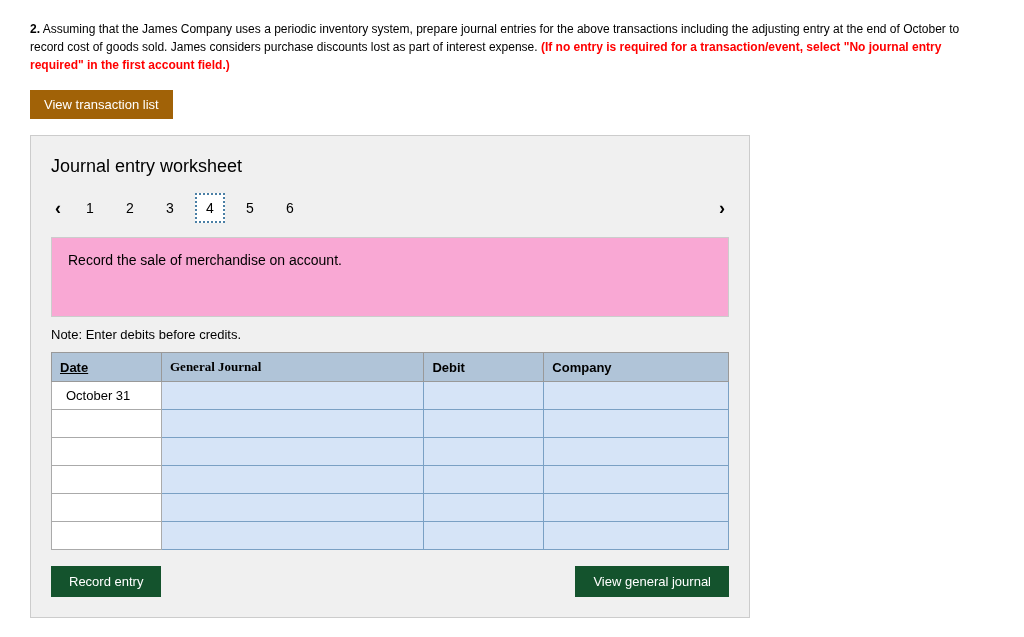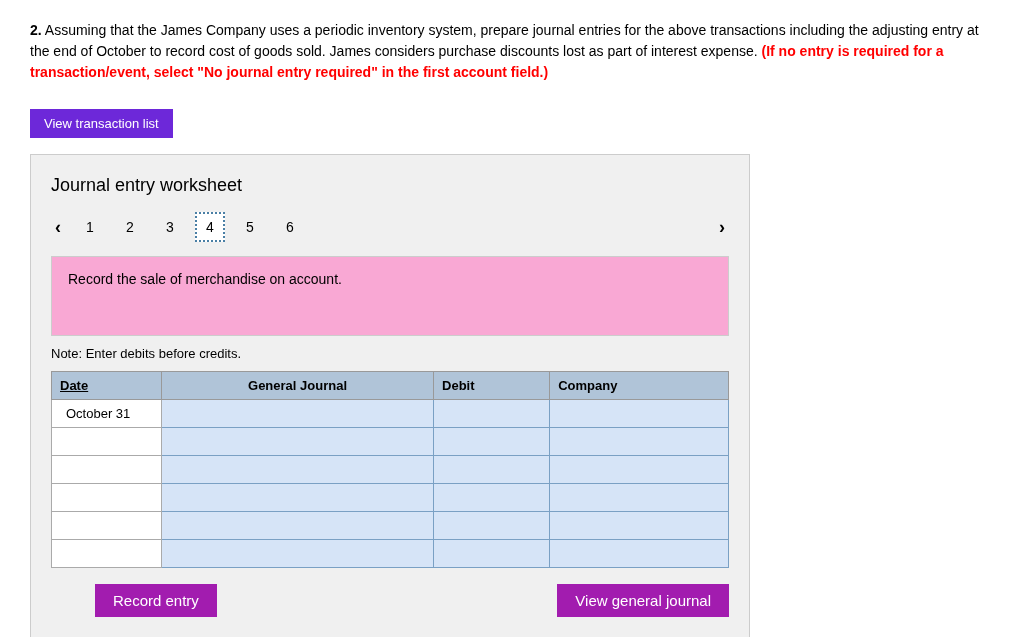--- a/index.html
+++ b/index.html
@@ -4,29 +4,29 @@
   <style>
     * { box-sizing: border-box; margin: 0; padding: 0; }
     body {
       font-family: Arial, sans-serif;
       font-size: 14px;
       background: #fff;
       color: #000;
       padding: 20px 30px;
     }
     .question-text {
-      font-size: 14px;
+      font-size: 12px;
       line-height: 1.5;
-      margin-bottom: 26px;
+      margin-bottom: 16px;
       max-width: 960px;
     }
     .question-text .bold { font-weight: bold; }
     .question-text .red-bold { font-weight: bold; color: red; }
     .view-transaction-btn {
-      background: #6d28d9;
+      background: #a16207;
       color: #fff;
       border: none;
       padding: 7px 14px;
       font-size: 13px;
       cursor: pointer;
       margin-bottom: 16px;
     }
     .worksheet-container {
       border: 1px solid #ccc;
       background: #f0f0f0;
@@ -94,21 +94,21 @@
       font-size: 13px;
       font-weight: bold;
       text-align: left;
     }
     thead tr th:first-child {
       text-align: left;
       width: 110px;
       text-decoration: underline;
     }
     thead tr th:nth-child(2) {
-      text-align: center;
+      font-family: Liberation Serif, serif;
     }
     tbody tr td {
       border: 1px solid #aaa;
       height: 28px;
       padding: 2px 14px;
       font-size: 13px;
       background: #fff;
     }
     tbody tr td:nth-child(1) {
       width: 110px;
@@ -116,27 +116,26 @@
     tbody tr td.input-cell {
       background: #d6e4f7;
       border: 1px solid #7aa0c4;
     }
     .button-row {
       display: flex;
       gap: 12px;
       align-items: center;
     }
     .btn-teal {
-      background: #a21caf;
+      background: #14532d;
       color: #fff;
       border: none;
       padding: 8px 18px;
-      font-size: 15px;
-      cursor: pointer;
-      margin-left: 44px;
+      font-size: 13px;
+      cursor: pointer;
     }
     .right-btn {
       margin-left: auto;
     }
   </style>
 </head>
 <body>
 
 
 

